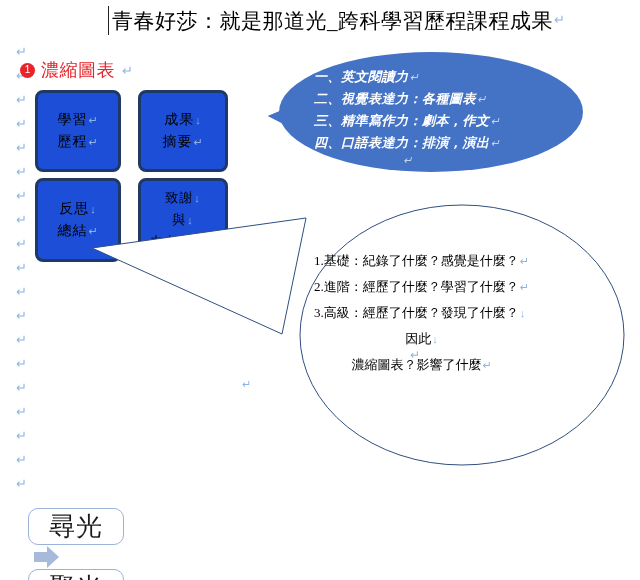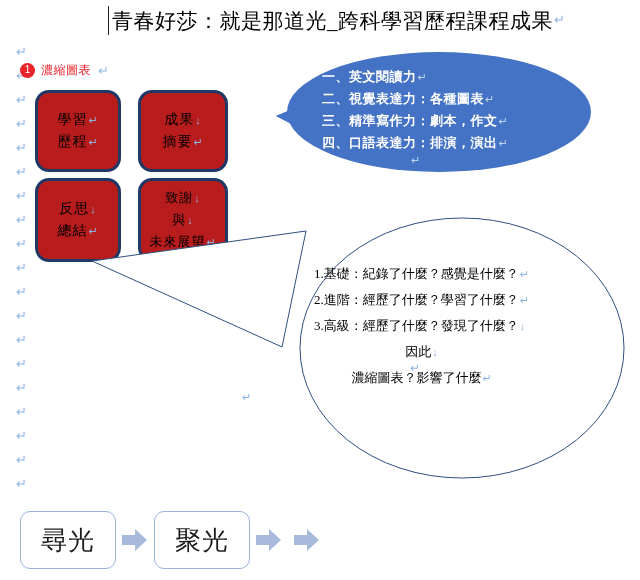--- a/index.html
+++ b/index.html
@@ -78,30 +78,30 @@
     color: #ffffff;
     font-size: 10px;
     font-family: "Liberation Sans", sans-serif;
     display: flex;
     align-items: center;
     justify-content: center;
     line-height: 1;
   }
   .section-text {
     color: #E8232A;
-    font-size: 12px;
+    font-size: 18px;
     letter-spacing: 0.5px;
   }
 
   
   .rbox {
     position: absolute;
     border: 3px solid #1F3864;
-    border-radius: 14px;
-    background: #b91c1c;
+    border-radius: 8px;
+    background: #1d4ed8;
     box-sizing: border-box;
     display: flex;
     flex-direction: column;
     align-items: center;
     justify-content: center;
     font-size: 14px;
     color: #000000;
     letter-spacing: 1px;
   }
   .rbox .ln {
@@ -112,24 +112,25 @@
 
   #box-learning  { left: 35px;  top: 90px;  width: 86px;  height: 82px; }
   #box-outcome   { left: 138px; top: 90px;  width: 90px;  height: 82px; }
   #box-reflect   { left: 35px;  top: 178px; width: 86px;  height: 84px; }
   #box-thanks    { left: 138px; top: 178px; width: 90px;  height: 84px; }
   #box-thanks .ln { line-height: 21px; font-size: 13px; }
 
   
   .blue-callout {
     position: absolute;
-    left: 276px;
+    left: 268px;
     top: 50px;
     width: 316px;
     height: 125px;
+    font-style: italic;
   }
   .blue-callout svg { position: absolute; left: 0; top: 0; }
   .blue-callout .ctext {
     position: absolute;
     left: 46px;
     top: 16px;
     color: #ffffff;
     font-size: 13px;
     line-height: 22px;
     letter-spacing: 0.5px;
@@ -143,21 +144,21 @@
     top: 104px;
     color: #BFD4EF;
     font-size: 11px;
     font-family: "Liberation Sans", sans-serif;
   }
 
   
   .white-callout {
     position: absolute;
     left: 92px;
-    top: 213px;
+    top: 200px;
     width: 540px;
     height: 274px;
   }
   .white-callout svg { position: absolute; left: 0; top: 0; }
   .white-callout .otext {
     position: absolute;
     left: 222px;
     top: 48px;
     font-size: 13px;
     line-height: 25px;
@@ -170,26 +171,27 @@
     color: #8FB4E3; font-size: 12px; font-family: "Liberation Sans", sans-serif;
   }
   .white-callout .trail2 {
     position: absolute; left: 150px; top: 178px;
     color: #8FB4E3; font-size: 11px; font-family: "Liberation Sans", sans-serif;
   }
 
   
   .flow {
     position: absolute;
-    left: 20px;
+    left: 28px;
     top: 508px;
     width: 600px;
     height: 64px;
     display: flex;
-    align-items: center;
+    align-items: flex-start;
+    flex-direction: column;
   }
   .flow-box {
     width: 96px;
     height: 58px;
     border: 1px solid #9BB3DA;
     border-radius: 10px;
     background: #ffffff;
     box-sizing: border-box;
     display: flex;
     align-items: center;

